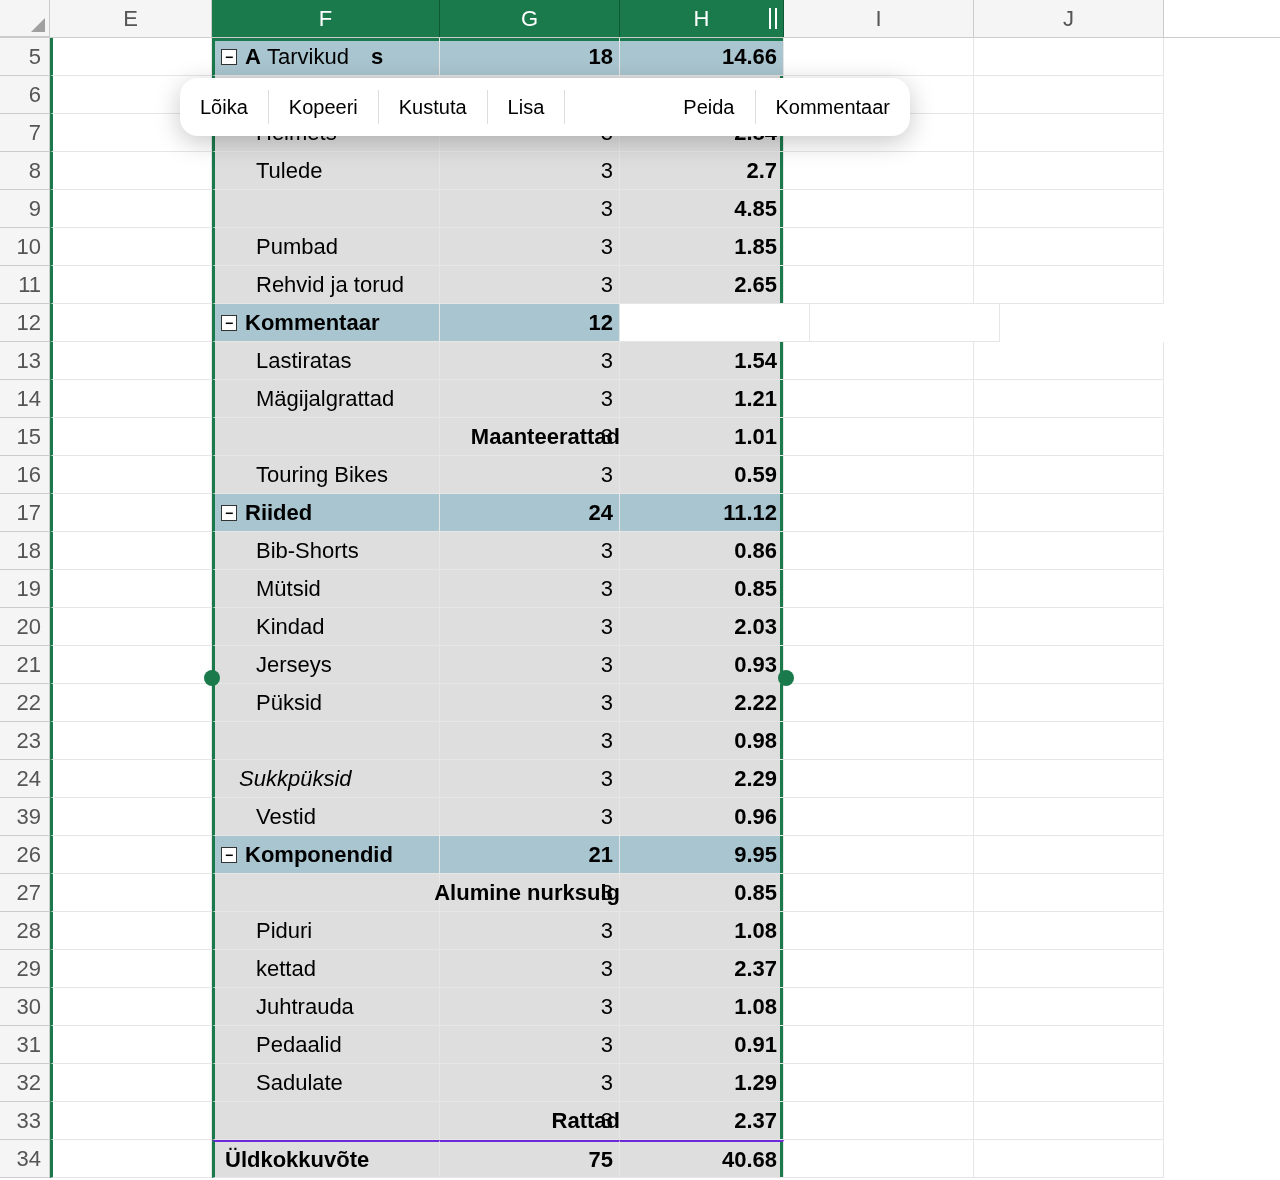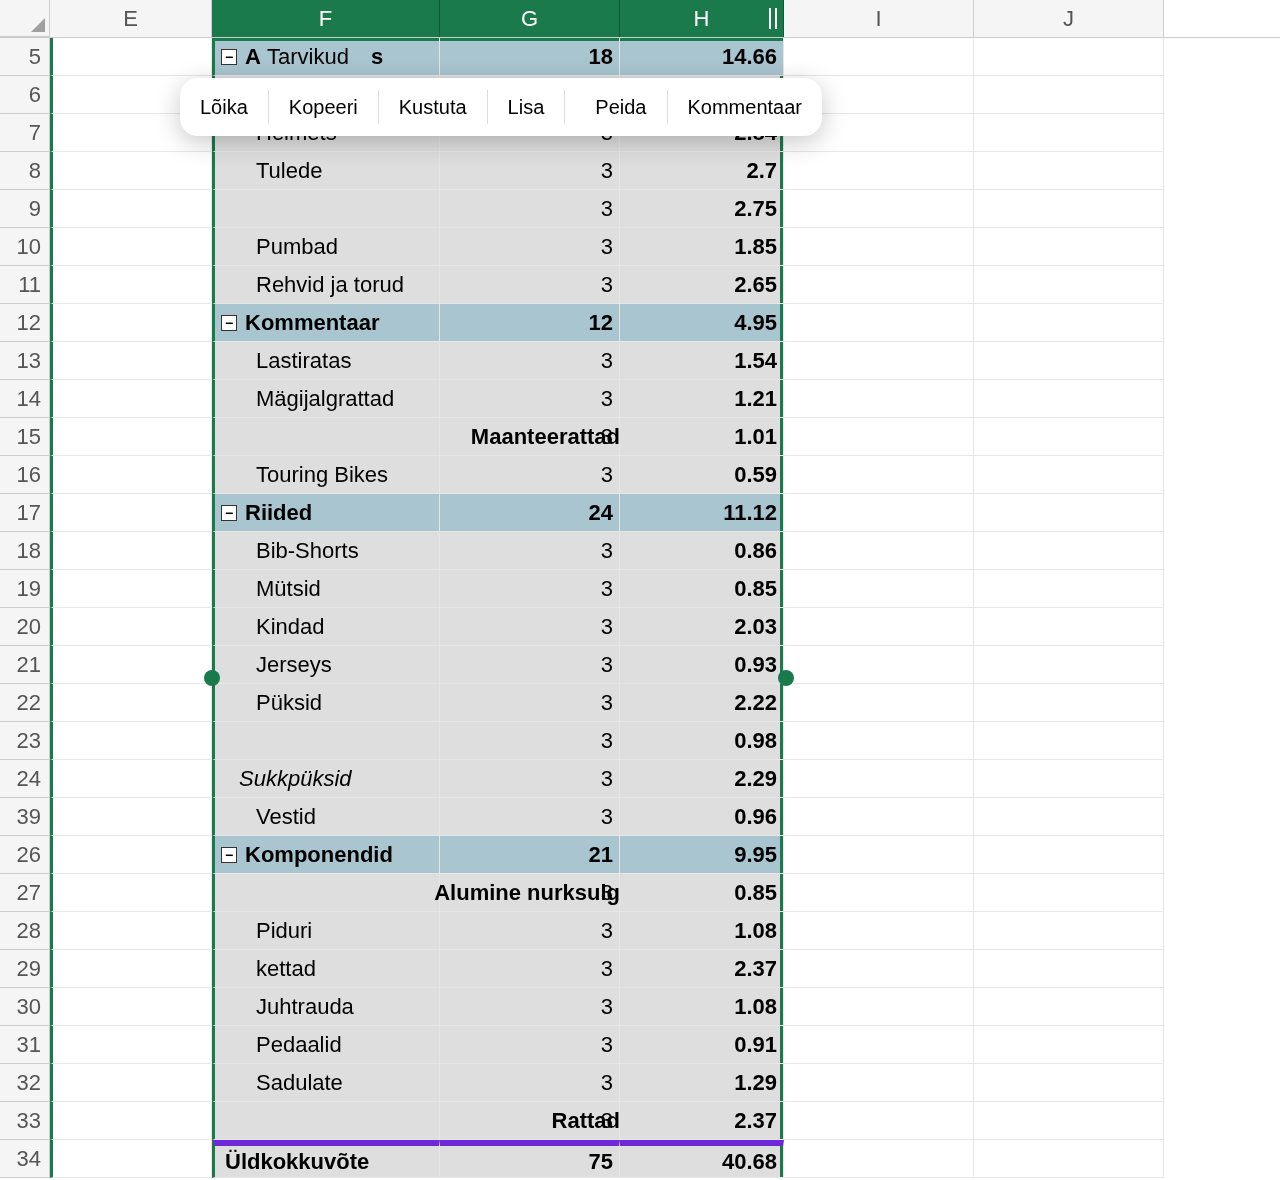--- a/index.html
+++ b/index.html
@@ -107,31 +107,31 @@
     display:inline-flex;align-items:center;justify-content:center;
     font-size:14px;line-height:1;margin-right:8px;
     background:#fff;
   }
   .cE.selband{
     border-left:3px solid #1a7a4c;
     position:relative;
   }
   .total-row .cF,.total-row .cG,.total-row .cH{
     background:#dedede; font-weight:700;
-    border-top:6px solid #6d28d9;
+    border-top:2px solid #6d28d9;
   }
   
   .handle {
     position:absolute; width:16px;height:16px;border-radius:50%;
     background:#1a7a4c;
   }
   .context-menu{
     position:absolute;
     top:78px; left:180px;
-    width:642px; height:58px;
+    width:730px; height:58px;
     background:#fff;
     border-radius:18px;
     box-shadow:0 6px 26px rgba(0,0,0,0.22);
     display:flex; align-items:center;
     font-size:20px;
     z-index:20;
   }
   .context-menu .mi{
     padding:0 20px;
     height:100%;
@@ -219,21 +219,21 @@
         </div>
         <div class="cell cI"></div>
         <div class="cell cJ"></div>
       </div>
       <div class="row child">
         <div class="rowh">9</div>
         <div class="cell cE selband"></div>
         <div class="cell cF sel-border-left"></div>
         <div class="cell cG">3</div>
         <div class="cell cH sel-border-right-inner">
-          <span>2.75</span>
+          <span>4.85</span>
         </div>
         <div class="cell cI"></div>
         <div class="cell cJ"></div>
       </div>
       <div class="row child">
         <div class="rowh">10</div>
         <div class="cell cE selband"></div>
         <div class="cell cF sel-border-left">Pumbad</div>
         <div class="cell cG">3</div>
         <div class="cell cH sel-border-right-inner">
@@ -254,23 +254,20 @@
         <div class="cell cJ"></div>
       </div>
       <div class="row grp">
         <div class="rowh">12</div>
         <div class="cell cE selband"></div>
         <div class="cell cF sel-border-left">
           <span class="collapse-box">−</span>
           <span>Kommentaar</span>
         </div>
         <div class="cell cG bold">12</div>
-        <div class="cell cH sel-border-right-inner bold">
-          <span>4.95</span>
-        </div>
         <div class="cell cI"></div>
         <div class="cell cJ"></div>
       </div>
       <div class="row child">
         <div class="rowh">13</div>
         <div class="cell cE selband"></div>
         <div class="cell cF sel-border-left">Lastiratas</div>
         <div class="cell cG">3</div>
         <div class="cell cH sel-border-right-inner">
           <span>1.54</span>

